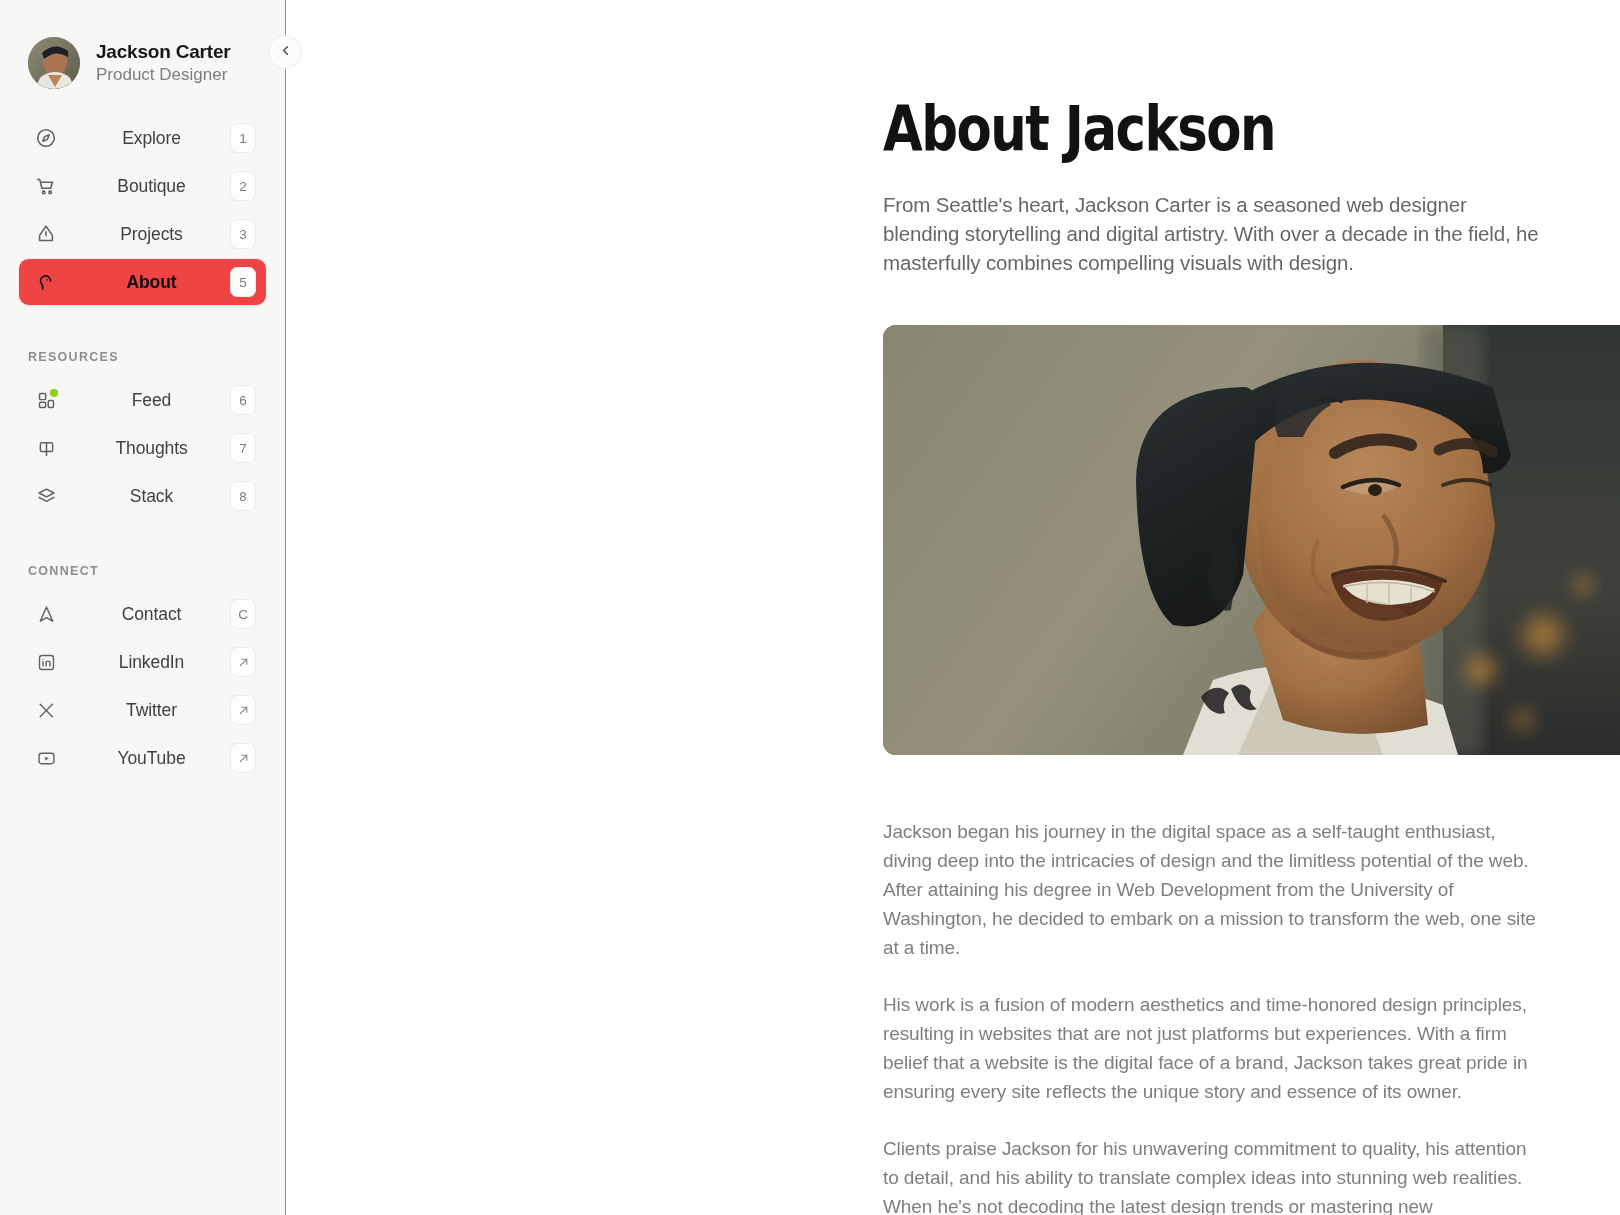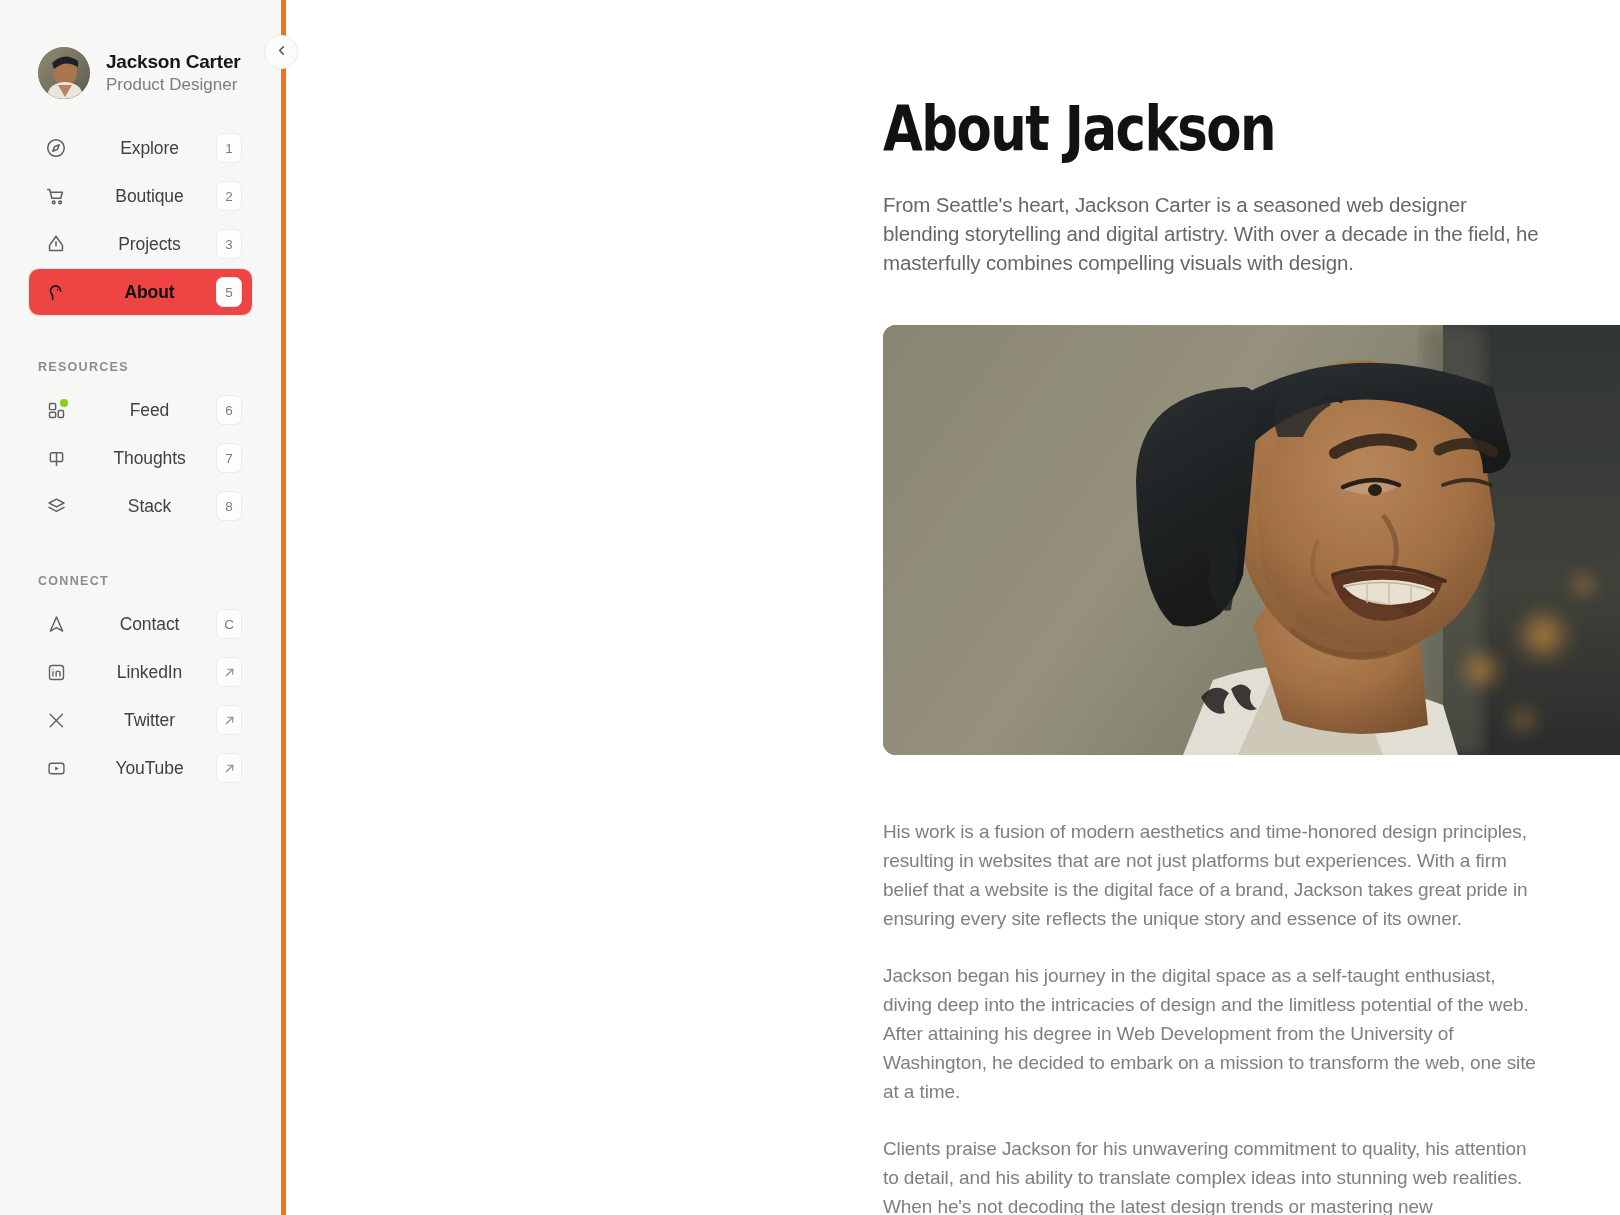--- a/index.html
+++ b/index.html
@@ -18,24 +18,24 @@
     width: 1620px;
     height: 1215px;
     position: relative;
   }
 
   
   .sidebar {
     width: 286px;
     height: 1215px;
     background: #f7f7f6;
-    border-right: 5px solid #f97316;
+    border-right: 1px solid #f97316;
     flex: 0 0 286px;
     position: relative;
-    padding: 10px;
+    padding: 0;
   }
 
   .profile {
     display: flex;
     align-items: center;
     gap: 16px;
     padding: 22px 0 0 28px;
     height: 104px;
   }
   .avatar {
@@ -509,21 +509,21 @@
             <path d="M318 372 q14 -16 28 -4 q-8 10 -4 20 q-14 4 -24 -16 Z"></path>
             <path d="M348 364 q12 -10 20 2 q-4 12 6 18 q-16 6 -26 -20 Z"></path>
           </g>
 
           <rect width="768" height="430" fill="#6b5a3c" opacity="0.1"></rect>
           <rect width="768" height="430" fill="none"></rect>
         </svg>
       </div>
 
       <div class="body-copy">
+        <p>Jackson began his journey in the digital space as a self-taught enthusiast, diving deep into the intricacies of design and the limitless potential of the web. After attaining his degree in Web Development from the University of Washington, he decided to embark on a mission to transform the web, one site at a time.</p>
         <p>His work is a fusion of modern aesthetics and time-honored design principles, resulting in websites that are not just platforms but experiences. With a firm belief that a website is the digital face of a brand, Jackson takes great pride in ensuring every site reflects the unique story and essence of its owner.</p>
-        <p>Jackson began his journey in the digital space as a self-taught enthusiast, diving deep into the intricacies of design and the limitless potential of the web. After attaining his degree in Web Development from the University of Washington, he decided to embark on a mission to transform the web, one site at a time.</p>
         <p>Clients praise Jackson for his unwavering commitment to quality, his attention to detail, and his ability to translate complex ideas into stunning web realities. When he's not decoding the latest design trends or mastering new programming languages, you can find Jackson hiking the Pacific Northwest trails or capturing the</p>
       </div>
 
     </div>
   </main>
 
 </div>
 
 </body></html>

